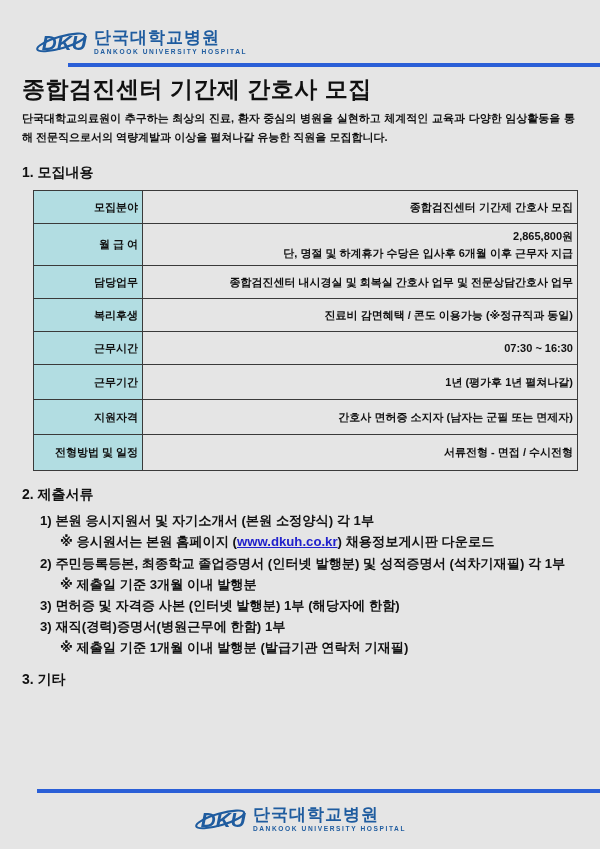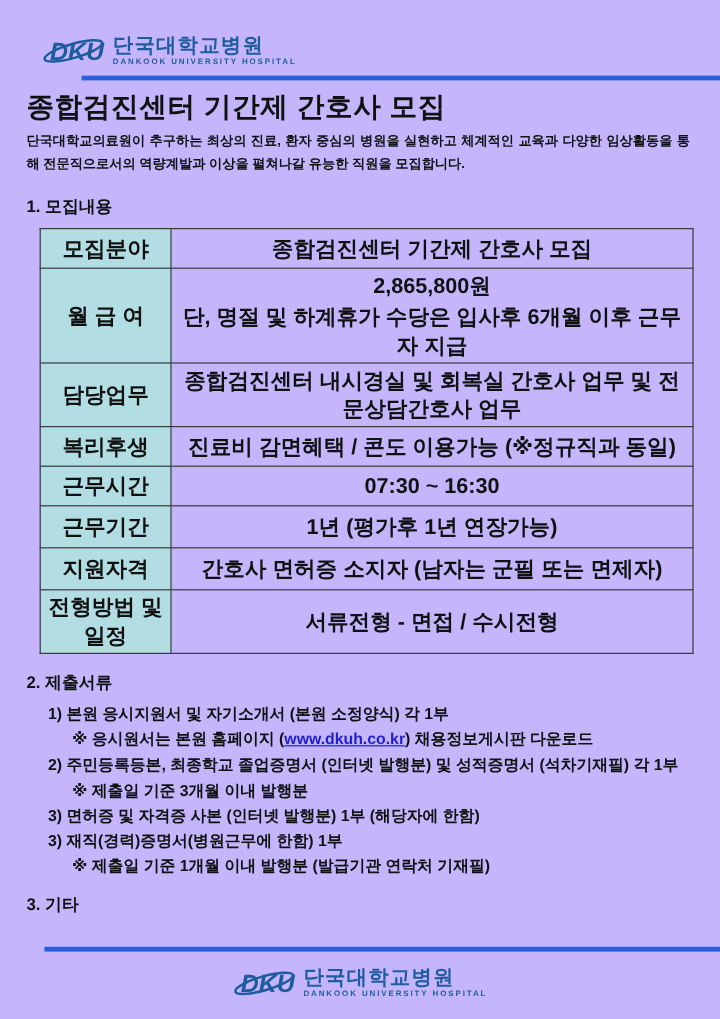--- a/index.html
+++ b/index.html
@@ -1,39 +1,39 @@
 <!DOCTYPE html>
 <html><head>
 <meta charset="utf-8">
 <style>
   html,body{margin:0;padding:0;background:#fff;}
   body{width:600px;height:849px;font-family:"Liberation Sans","DejaVu Sans",sans-serif;}
-  .page{position:relative;width:600px;height:849px;background:#c4b5fd;overflow:hidden;
+  .page{position:relative;width:600px;height:849px;background:#e5e5e5;overflow:hidden;
         --brand:#1f5c9f;--rule:#2a5fd7;--link:#2121cc;--thbg:#b2dde2;--border:#3a3a3a;}
   
   .hdr{padding:26px 0 0 35px;}
   .logo{display:flex;align-items:center;gap:5px;}
   .logo-svg{display:block;}
   .logo-ko{font-size:17px;font-weight:800;color:var(--brand);letter-spacing:1px;line-height:1.05;font-family:Liberation Serif, serif;}
   .logo-en{font-size:6.6px;font-weight:700;color:var(--brand);letter-spacing:1.6px;margin-top:1px;}
   .rule-top{margin:5px 0 0 33px;width:567px;height:4px;background:var(--rule);}
   .rule-bottom{margin-left:37px;width:563px;height:4px;background:var(--rule);}
   
   .main{padding:0 22px;}
   .doc-title{margin-top:9px;font-size:23px;font-weight:800;color:#111;letter-spacing:0.5px;line-height:1.15;}
   .intro{margin-top:7px;font-size:11px;font-weight:700;color:#111;line-height:1.72;text-align:justify;width:553px;}
   .sec-h{font-size:14px;font-weight:800;color:#111;}
   .sec1-h{margin-top:17px;}
   .sec2-h{margin-top:15px;}
   .sec3-h{margin-top:13px;}
   
   table.recruit{margin:8px 0 0 11px;width:545px;border-collapse:collapse;table-layout:fixed;}
   table.recruit th{width:100px;background:var(--thbg);}
-  table.recruit th,table.recruit td{border:1px solid var(--border);font-size:18px;font-weight:700;
-      color:#111;text-align:center;vertical-align:middle;padding:2px 4px;}
+  table.recruit th,table.recruit td{border:1px solid var(--border);font-size:11px;font-weight:700;
+      color:#111;text-align:right;vertical-align:middle;padding:2px 4px;}
   tr.h33{height:33px;} tr.h42{height:42px;} tr.h35{height:35px;} tr.h36{height:36px;}
   .sal2{margin-top:2px;}
   
   .list{margin-top:6px;font-size:13.2px;font-weight:700;color:#111;line-height:1.6;}
   .l1{padding-left:18px;}
   .l2{padding-left:38px;}
   a.doclink{color:var(--link);text-decoration:underline;font-weight:700;}
   
   .ftr{position:absolute;top:789px;left:0;width:600px;}
   .ftr-logo-wrap{display:flex;justify-content:center;margin-top:10px;}
@@ -83,21 +83,21 @@
         <tr class="h33">
           <th>복리후생</th>
           <td>진료비 감면혜택 / 콘도 이용가능 (※정규직과 동일)</td>
         </tr>
         <tr class="h33">
           <th>근무시간</th>
           <td>07:30 ~ 16:30</td>
         </tr>
         <tr class="h35">
           <th>근무기간</th>
-          <td>1년 (평가후 1년 연장가능)</td>
+          <td>1년 (평가후 1년 펼쳐나갈)</td>
         </tr>
         <tr class="h35">
           <th>지원자격</th>
           <td>간호사 면허증 소지자 (남자는 군필 또는 면제자)</td>
         </tr>
         <tr class="h36">
           <th>전형방법 및 일정</th>
           <td>서류전형 - 면접  /  수시전형</td>
         </tr>
       </tbody>

